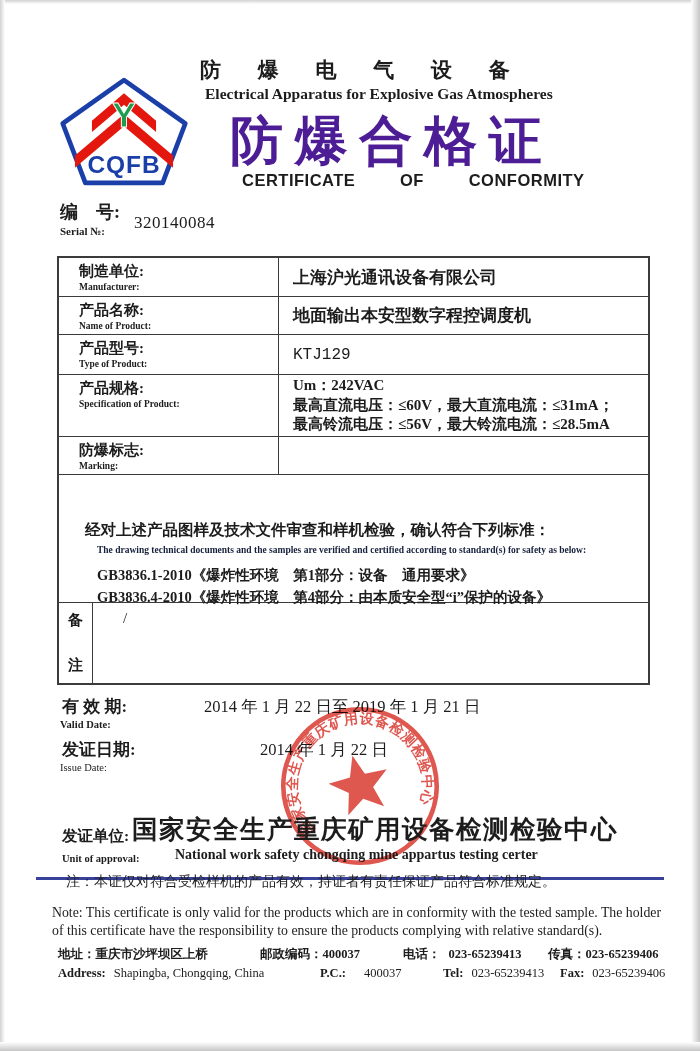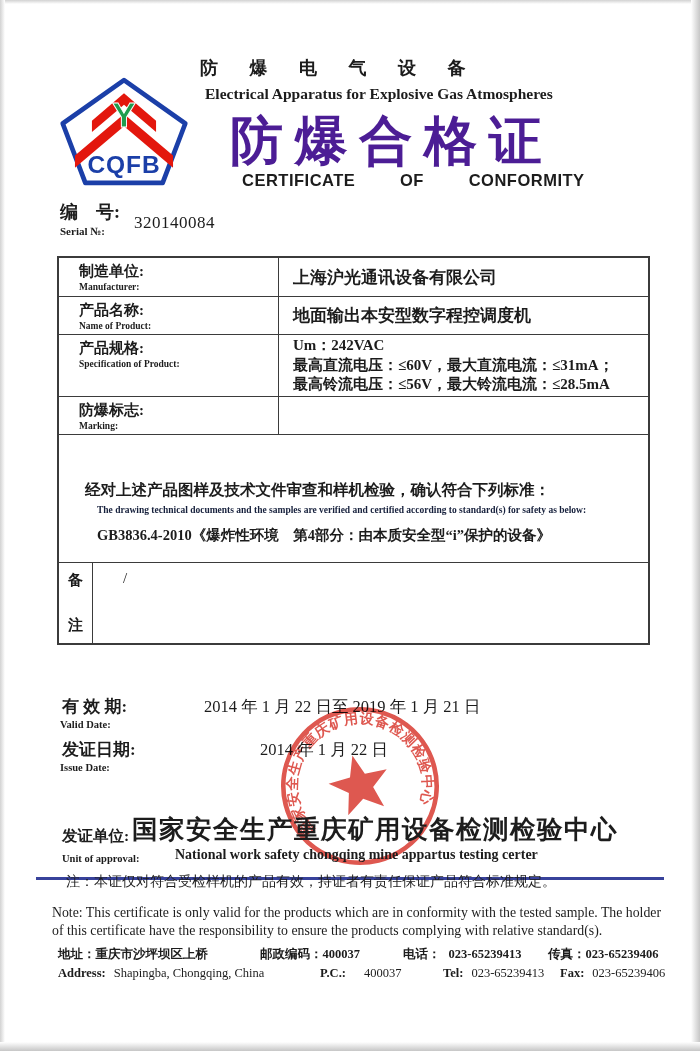--- a/index.html
+++ b/index.html
@@ -15,21 +15,21 @@
     background:linear-gradient(to left,#fff,#d2d2d2); }
   .edge-r { position:absolute; right:0; top:0; bottom:0; width:9px;
     background:linear-gradient(to right,#fff,#c6c6c6); }
   .edge-b { position:absolute; left:0; bottom:0; right:0; height:9px;
     background:linear-gradient(to bottom,#fff,#c6c6c6); }
 
   .abs { position:absolute; }
 
   
   .logo { left:58px; top:76px; width:132px; height:112px; }
-  .title-cn { left:200px; top:56px; font-size:18px; font-weight:bold;
+  .title-cn { left:200px; top:56px; font-size:21px; font-weight:bold;
     letter-spacing:1.75em; white-space:nowrap; }
   .title-en { left:205px; top:85px; font-size:15.5px; font-weight:bold; }
   .cert-title-cn { left:230px; top:106px; font-size:53px; font-weight:bold;
     color:#4c1d95; letter-spacing:0.22em; white-space:nowrap; }
   .cert-title-en { left:242px; top:171px; font-size:16.5px; font-weight:bold;
     font-family:"Liberation Sans","DejaVu Sans",sans-serif;
     letter-spacing:0.5px; word-spacing:2.4em; white-space:nowrap; }
 
   
   .serial-cn { left:60px; top:200px; font-size:18px; font-weight:bold; }
@@ -55,21 +55,21 @@
   .remark-label { width:34px; border-right:1.5px solid #3b3b3b;
     display:flex; flex-direction:column; justify-content:space-between;
     padding:8px 0 8px 9px; font-size:15px; font-weight:bold; }
   .remark-value { flex:1; padding:7px 0 0 30px; font-size:15px; }
 
   
   .valid-cn { left:62px; top:695px; font-size:17px; font-weight:bold; }
   .valid-en { left:60px; top:719px; font-size:10.5px; font-weight:bold; }
   .valid-value { left:204px; top:696px; font-size:16.5px; }
   .issue-cn { left:62px; top:738px; font-size:17px; font-weight:bold; }
-  .issue-en { left:60px; top:762px; font-size:10.5px; font-weight:bold; }
+  .issue-en { left:60px; top:762px; font-size:10.5px; font-weight:normal; }
   .issue-value { left:260px; top:739px; font-size:16.5px; }
 
   
   .stamp { left:276px; top:702px; width:168px; height:168px;
     transform:rotate(-14deg); opacity:0.85; mix-blend-mode:multiply; }
 
   
   .issuer-label-cn { left:62px; top:826px; font-size:15.5px; font-weight:bold; }
   .issuer-label-en { left:62px; top:853px; font-size:10.5px; font-weight:bold; }
   .issuer-cn { left:132px; top:812px; font-size:25.5px; font-weight:bold;
@@ -126,20 +126,29 @@
     <div class="t-row" style="height:38px">
       <div class="cell-label">
         <div class="cn">产品名称:</div>
         <div class="en">Name of Product:</div>
       </div>
       <div class="cell-value">
         <div class="v-strong">地面输出本安型数字程控调度机</div>
       </div>
     </div>
 
+    <div class="t-row" style="height:40px">
+      <div class="cell-label">
+        <div class="cn">产品型号:</div>
+        <div class="en">Type of Product:</div>
+      </div>
+      <div class="cell-value">
+        <div class="v-mono">KTJ129</div>
+      </div>
+    </div>
 
     <div class="t-row" style="height:62px">
       <div class="cell-label">
         <div class="cn">产品规格:</div>
         <div class="en">Specification of Product:</div>
       </div>
       <div class="cell-value">
         <div class="v-spec">Um：242VAC</div>
         <div class="v-spec">最高直流电压：≤60V，最大直流电流：≤31mA；</div>
         <div class="v-spec">最高铃流电压：≤56V，最大铃流电流：≤28.5mA</div>
@@ -150,20 +159,21 @@
       <div class="cell-label">
         <div class="cn">防爆标志:</div>
         <div class="en">Marking:</div>
       </div>
     </div>
 
     <div class="t-row" style="height:128px">
       <div class="st-cell">
         <div class="st-cn">经对上述产品图样及技术文件审查和样机检验，确认符合下列标准：</div>
         <div class="st-en">The drawing technical documents and the samples are verified and certified according to standard(s) for safety as below:</div>
+        <div class="st-std">GB3836.1-2010《爆炸性环境　第1部分：设备　通用要求》</div>
         <div class="st-std">GB3836.4-2010《爆炸性环境　第4部分：由本质安全型“i”保护的设备》</div>
       </div>
     </div>
 
     <div class="t-row" style="height:80px">
       <div class="remark-label">
         <span>备</span>
         <span>注</span>
       </div>
       <div class="remark-value">/</div>

